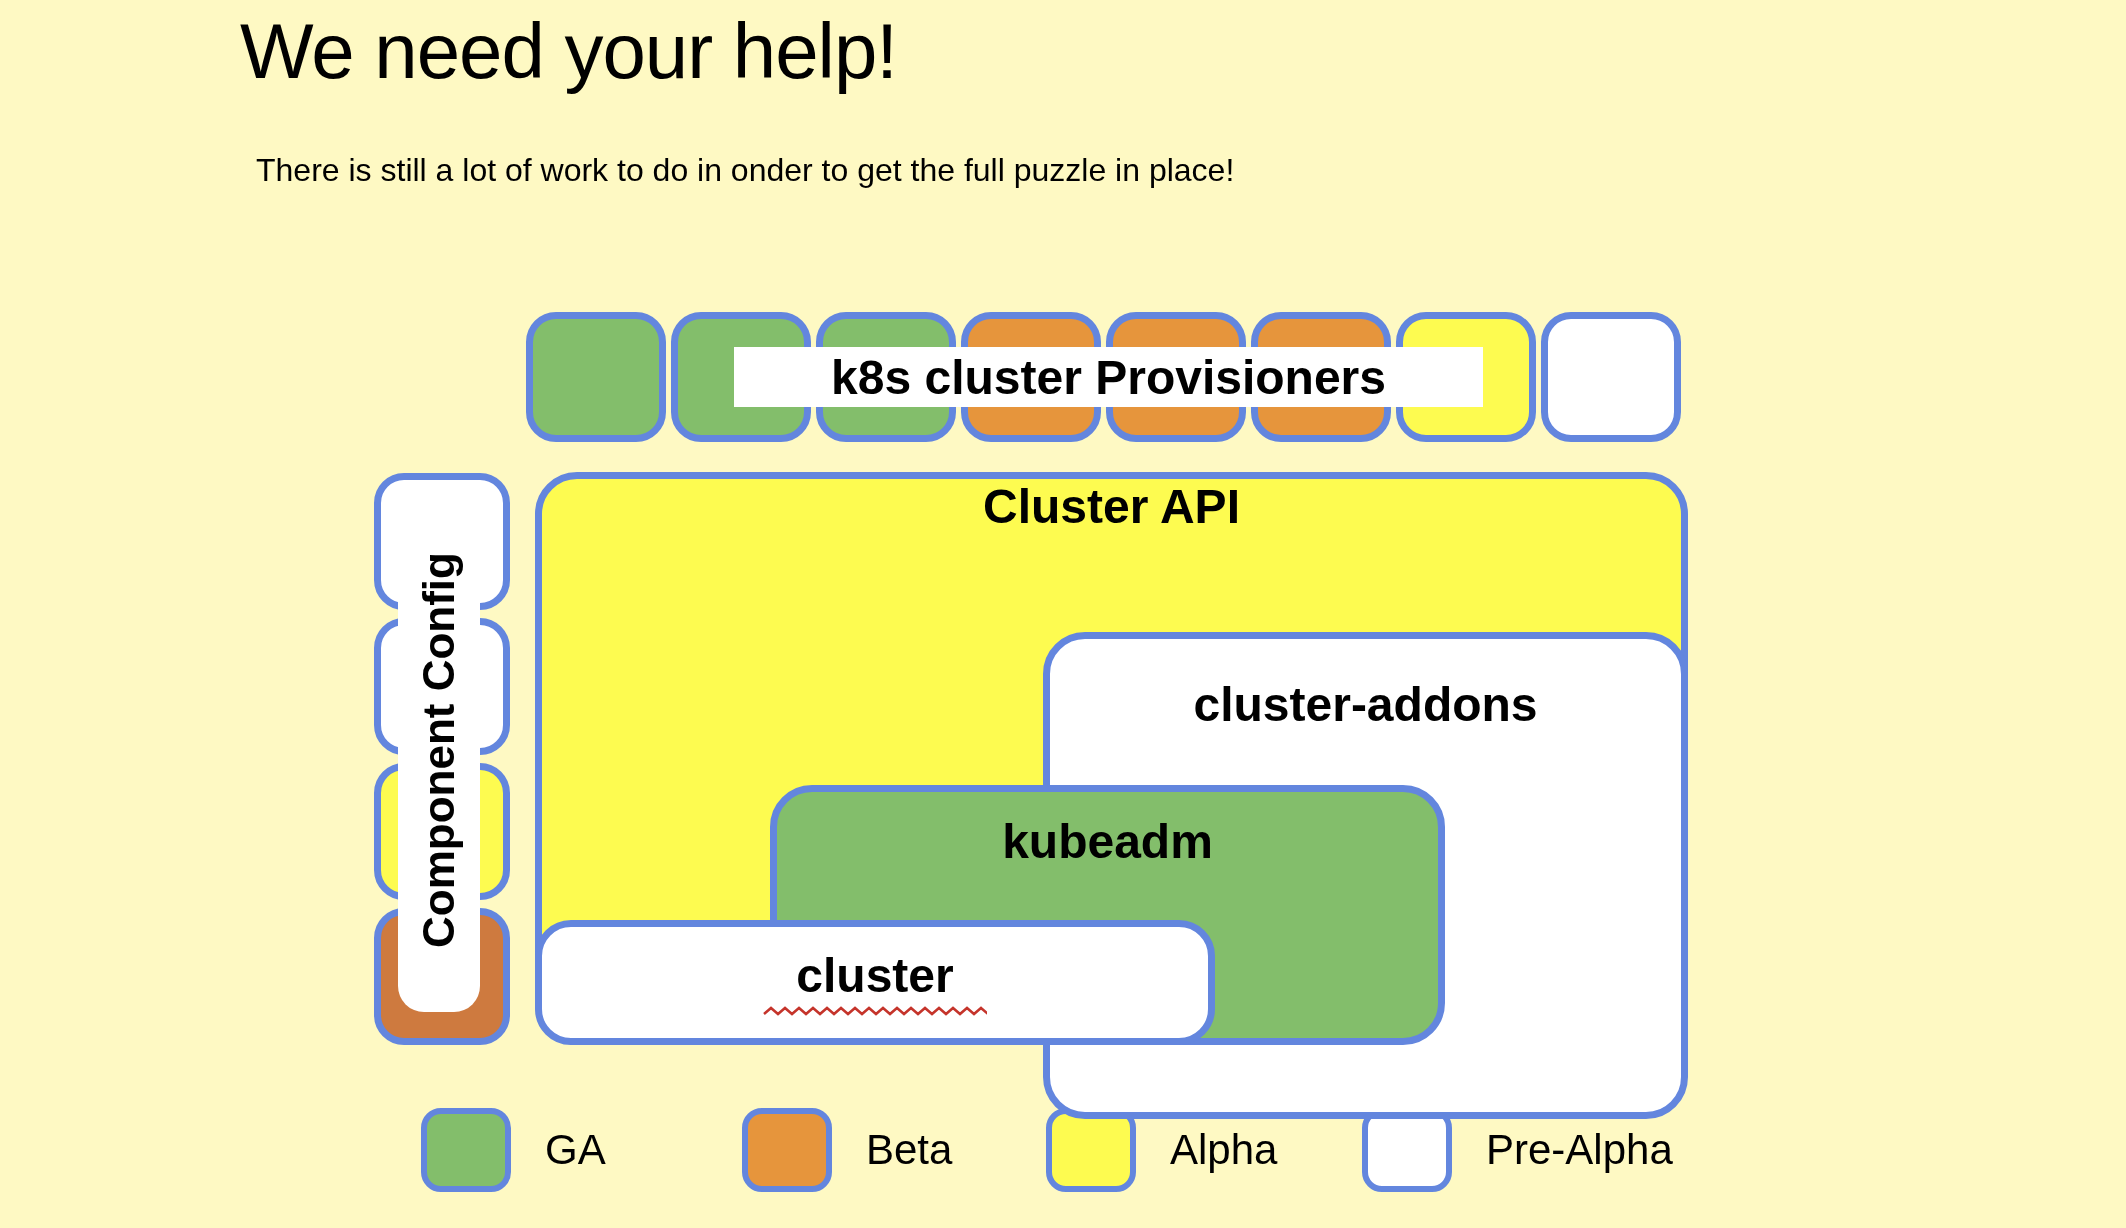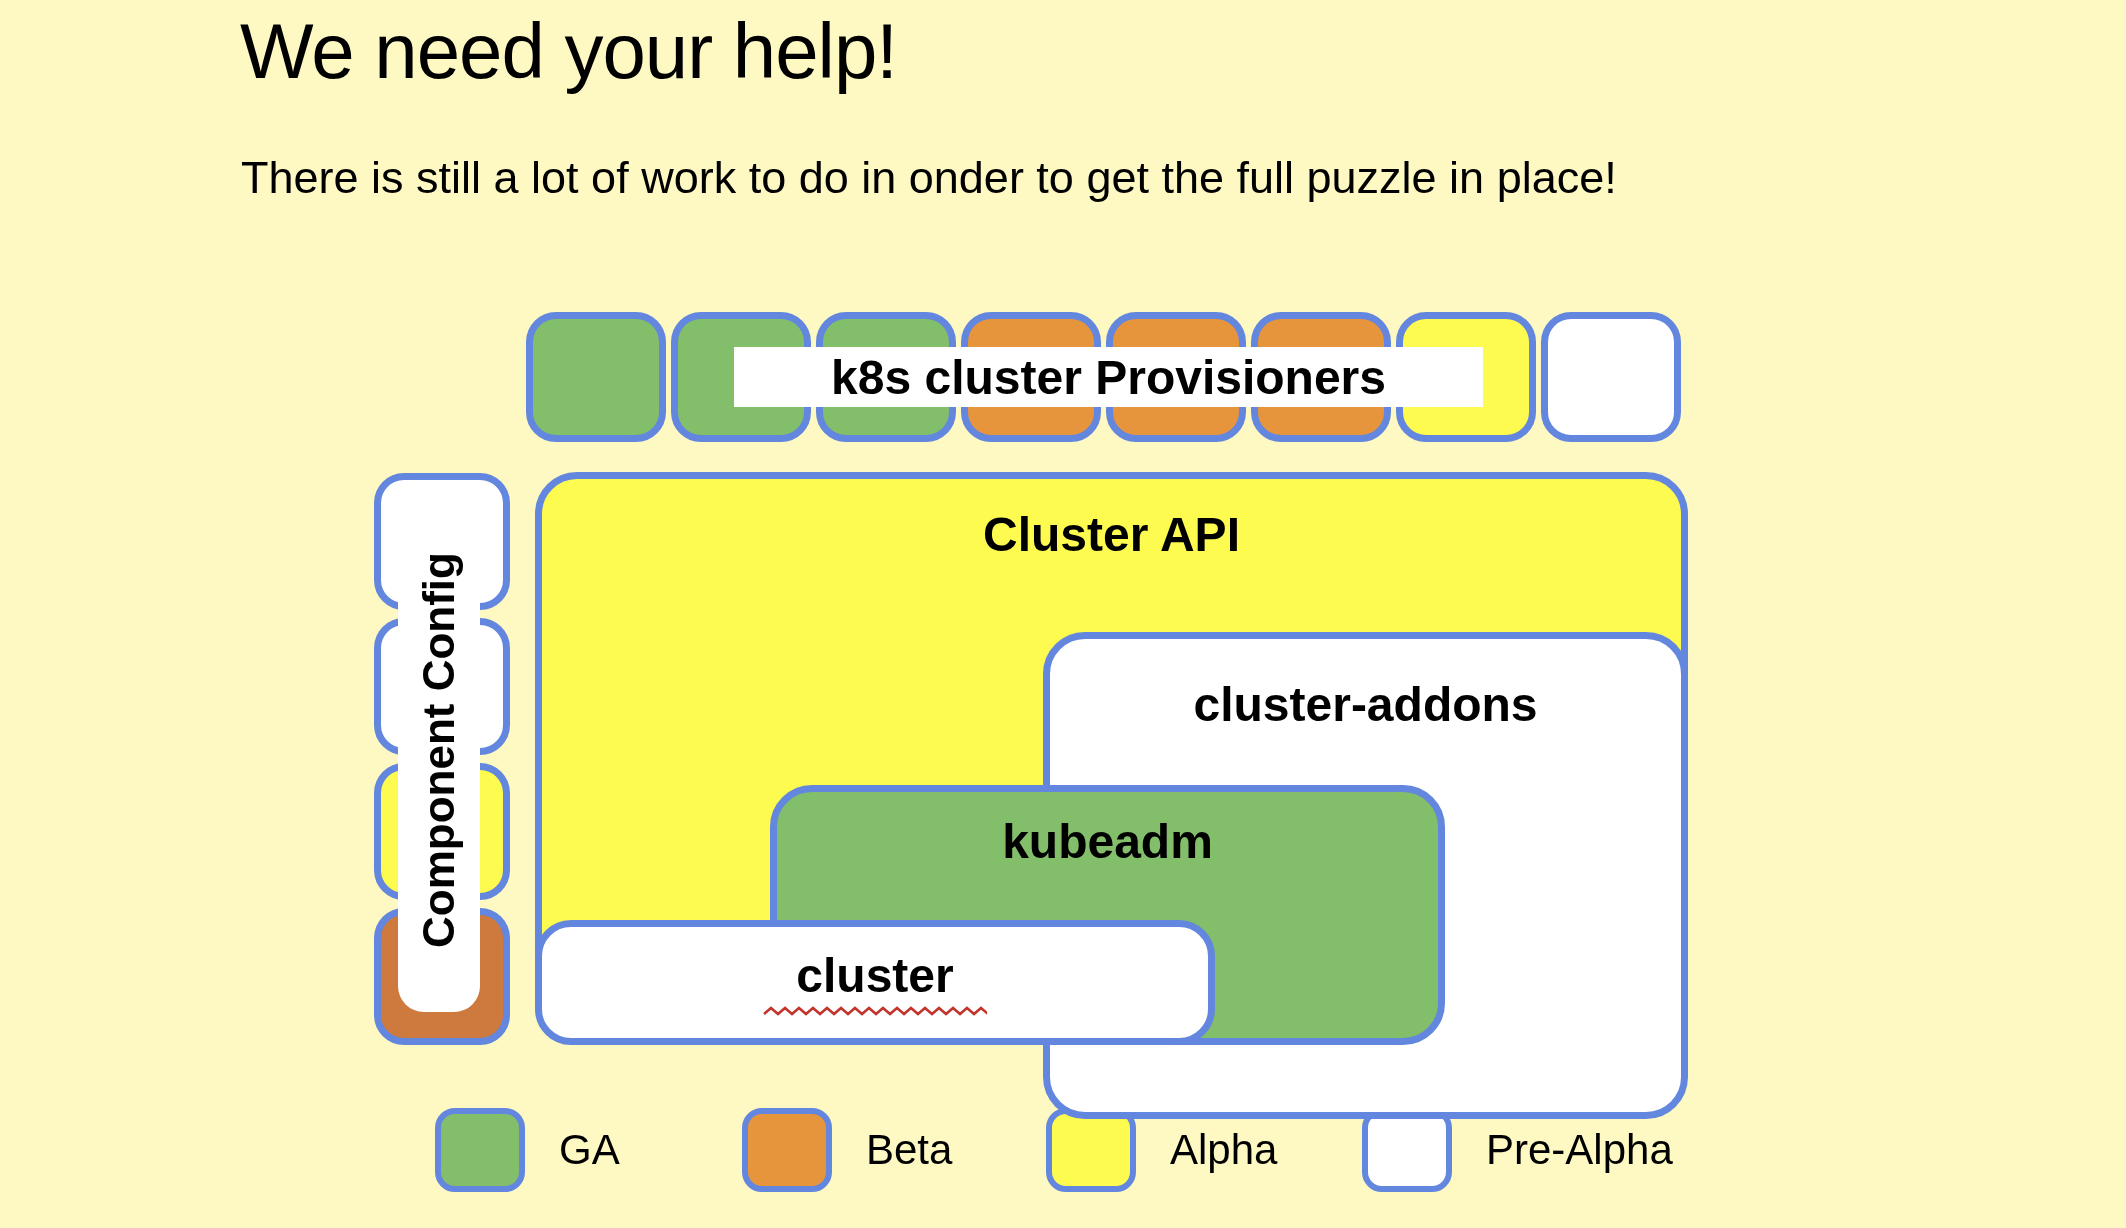--- a/index.html
+++ b/index.html
@@ -19,23 +19,23 @@
     left: 240px;
     top: 6px;
     font-size: 78px;
     font-weight: 400;
     letter-spacing: -1px;
     white-space: nowrap;
   }
 
   .slide-subtitle {
     position: absolute;
-    left: 241px;
+    left: 256px;
     top: 152px;
-    font-size: 45px;
+    font-size: 32px;
     font-weight: 400;
     white-space: nowrap;
   }
 
   
   .status-box {
     border: 7px solid var(--box-border);
     border-radius: 30px;
     background: #fff;
   }
@@ -111,21 +111,21 @@
     border-radius: 42px;
   }
   .big-box .box-title {
     text-align: center;
     font-size: 48px;
     font-weight: 700;
     white-space: nowrap;
   }
 
   .cluster-api   { left: 535px;  top: 472px; width: 1153px; height: 573px; z-index: 1; }
-  .cluster-api .box-title { padding-top: 28px; }
+  .cluster-api .box-title { }
 
   .cluster-addons { left: 1043px; top: 632px; width: 645px;  height: 487px; z-index: 2; }
   .cluster-addons .box-title { padding-top: 38px; }
 
   .kubeadm       { left: 770px;  top: 785px; width: 675px;  height: 260px; z-index: 3; }
   .kubeadm .box-title { padding-top: 22px; }
 
   .etcdadm {
     left: 535px; top: 920px; width: 680px; height: 125px; z-index: 4;
     border-radius: 36px;
@@ -146,21 +146,21 @@
     align-items: center;
     gap: 34px;
   }
   .legend-swatch {
     width: 90px;
     height: 84px;
     border: 6px solid var(--box-border);
     border-radius: 20px;
   }
   .legend-label { font-size: 42px; white-space: nowrap; }
-  .legend-ga        { left: 435px; }
+  .legend-ga        { left: 421px; }
   .legend-beta      { left: 742px; }
   .legend-alpha     { left: 1046px; }
   .legend-pre-alpha { left: 1362px; }
 </style>
 </head>
 <body>
 
 <div class="slide">
 
   <h1 class="slide-title">We need your help!</h1>

